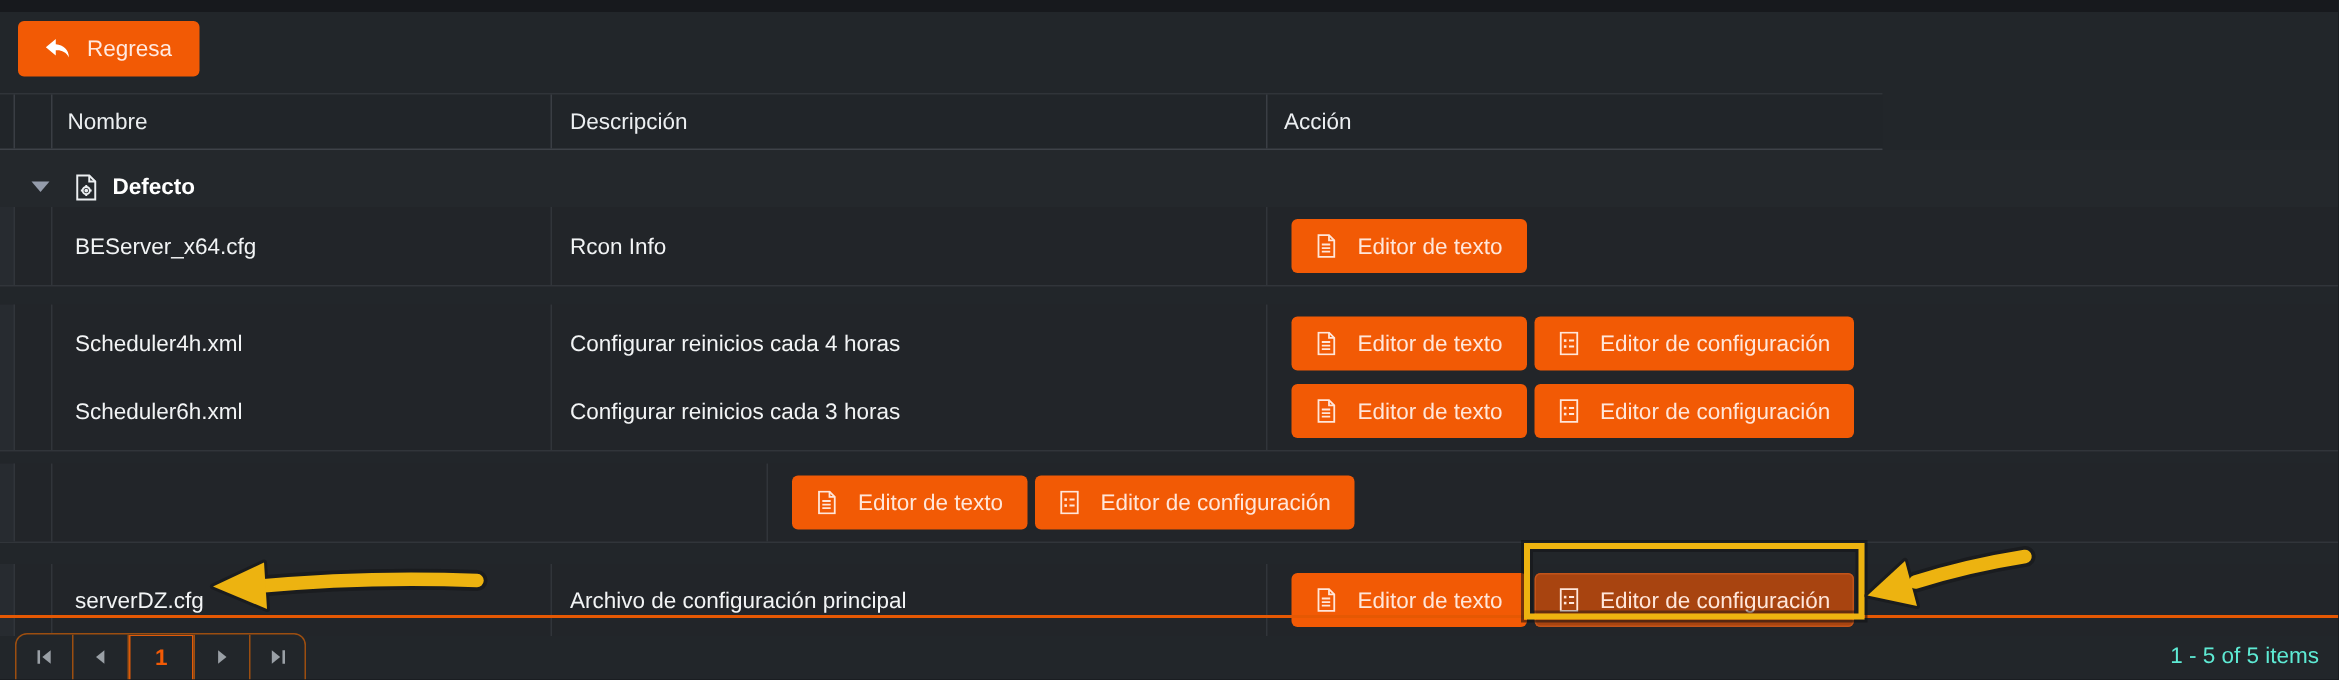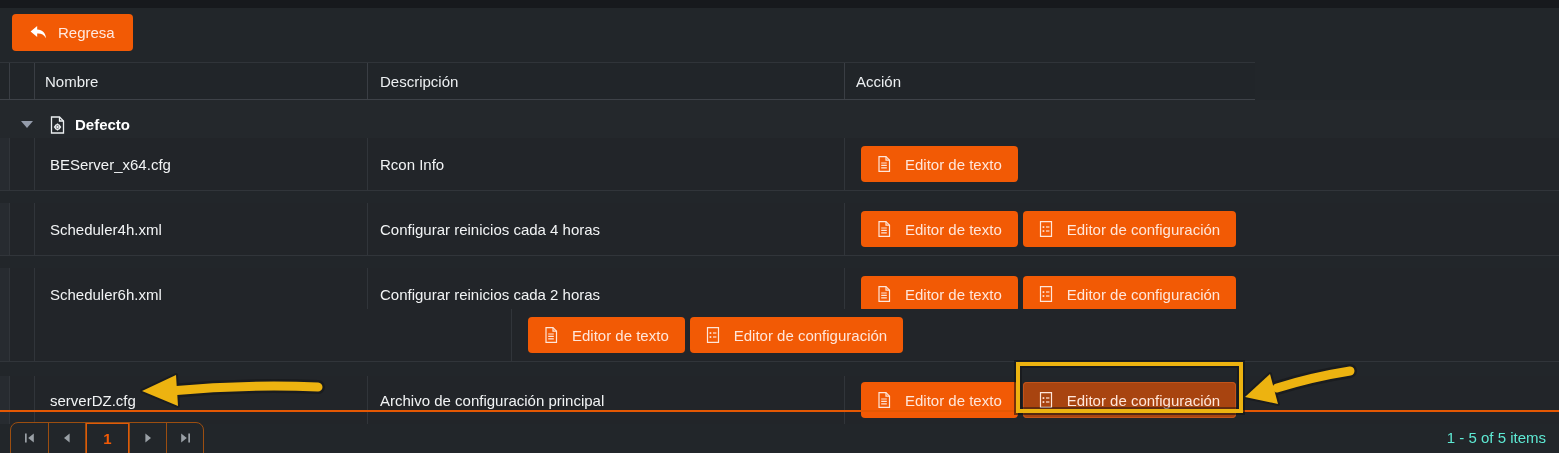--- a/index.html
+++ b/index.html
@@ -178,25 +178,25 @@
               <path d="M7 6 h3.4"></path>
             <rect x="3.6" y="9.2" width="1.7" height="1.7" fill="#ffe6da" stroke="none"></rect>
               <path d="M7 10 h3.4"></path>
           </svg>
         </span>
         <span>Editor de configuración</span>
       </button>
     </div>
   </div>
 
-  <div class="grow" style="top:268px;justify-content:center;">
+  <div class="grow" style="top:248px;justify-content:center;">
     <div class="gcell c-rail"></div>
     <div class="gcell c-indent"></div>
     <div class="gcell c-name">Scheduler6h.xml</div>
-    <div class="gcell c-desc">Configurar reinicios cada 2 horas</div>
+    <div class="gcell c-desc">Configurar reinicios cada 3 horas</div>
     <div class="gcell c-action">
       <button class="abtn">
         <span style="display:flex;">
           <svg width="14" height="16" viewBox="0 0 14 16" fill="none" stroke="#ffe6da" stroke-width="1.2">
             <path d="M2 0.7 h7 l3.5 3.5 V15.3 H2 z"></path>
               <path d="M9 0.7 v3.5 h3.5"></path>
             <path d="M4.2 7 h5.6 M4.2 9.4 h5.6 M4.2 11.8 h5.6"></path>
           </svg>
         </span>
         <span>Editor de texto</span>

